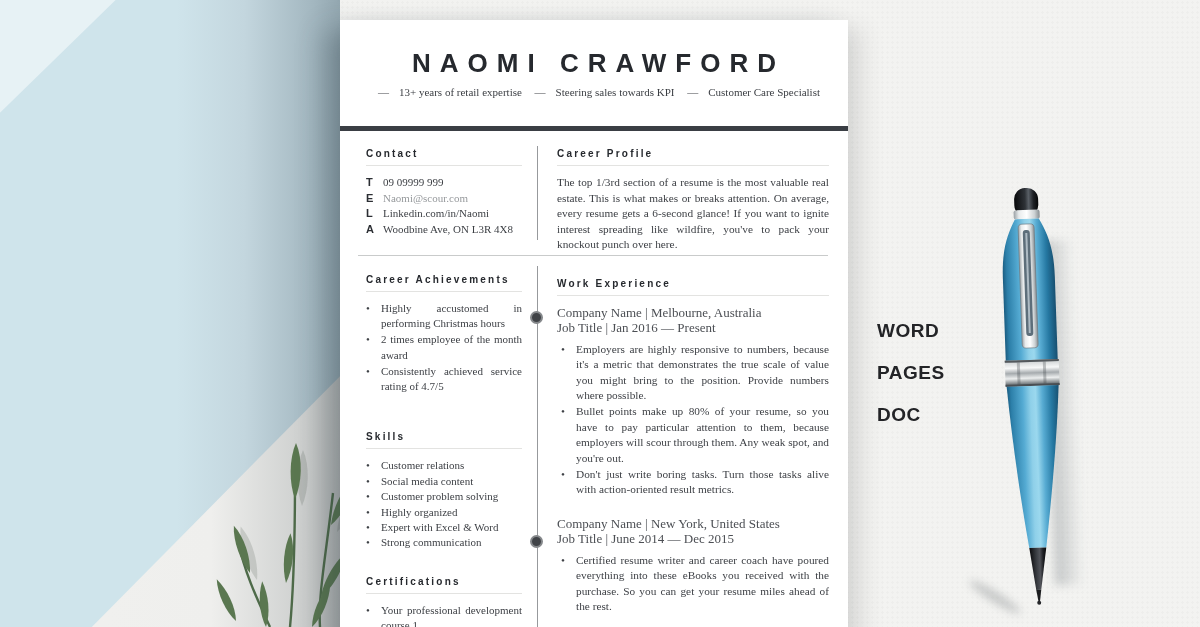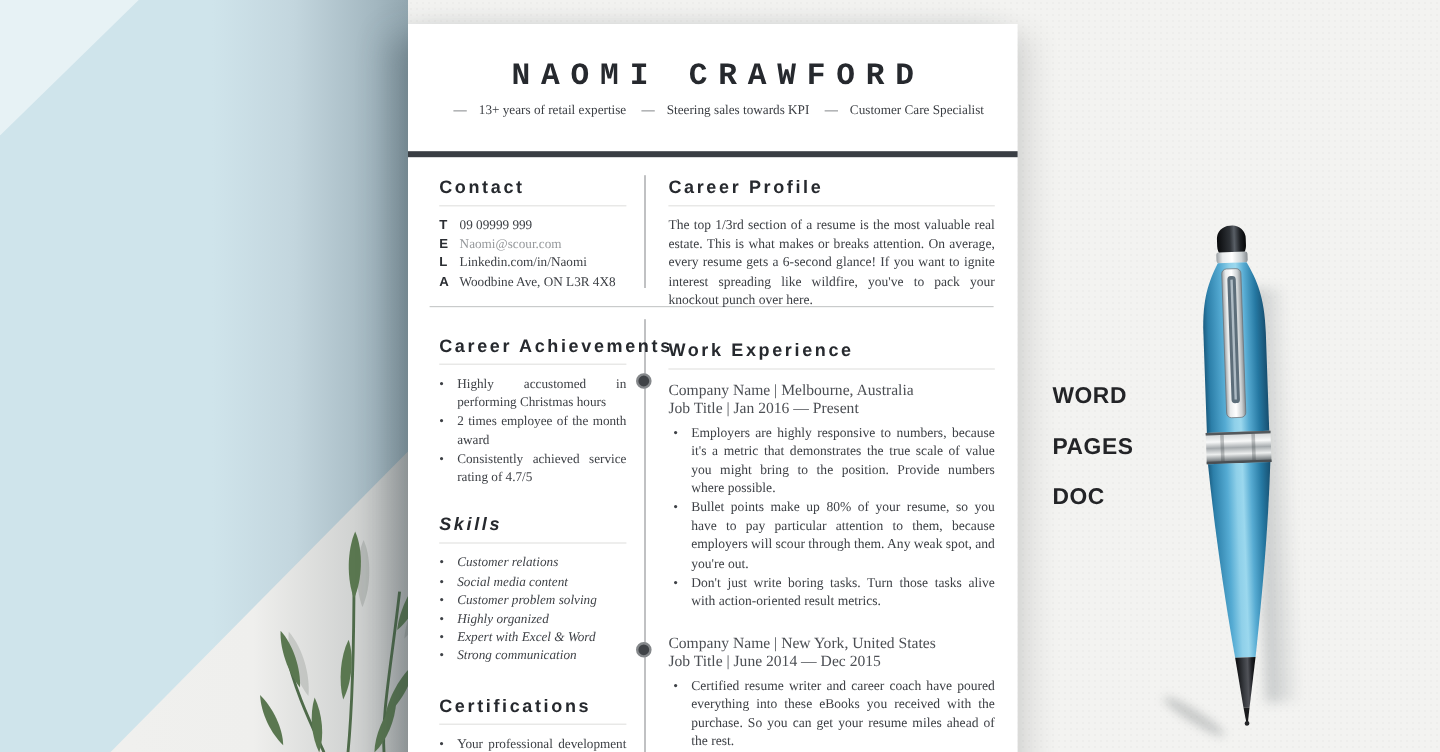--- a/index.html
+++ b/index.html
@@ -16,42 +16,42 @@
     background:linear-gradient(to right,#f1f1ef 0%,#efefed 62%,#cfd1d0 88%,#b6b8b7 100%);}
   .corner-wedge{position:absolute;left:0;top:0;width:340px;height:627px;
     clip-path:polygon(0 0,34% 0,0 18%);
     background:rgba(255,255,255,0.5);}
   
   .plant{position:absolute;left:200px;top:415px;width:160px;height:212px;z-index:2;}
   
   .paper{position:absolute;left:340px;top:20px;width:508px;height:640px;background:#ffffff;z-index:3;
     box-shadow:-16px 10px 26px rgba(40,55,65,0.30), 14px 8px 22px rgba(60,60,60,0.12);}
   .name{position:absolute;top:28px;left:0;width:100%;text-align:center;
-    font-family:Liberation Mono, monospace;font-weight:600;font-size:26px;color:#26292e;
+    font-family:Liberation Sans, sans-serif;font-weight:600;font-size:26px;color:#26292e;
     letter-spacing:9px;text-indent:9px;}
   .tagline{position:absolute;top:66px;left:0;width:100%;text-align:center;
     font-size:11px;color:#3b3e43;}
   .tagline .sep{margin:0 10px;color:#4a4d52;}
   .bar{position:absolute;top:106px;left:0;right:0;height:5px;background:#3a3e44;}
   .rule-h{position:absolute;top:235px;left:18px;right:20px;border-top:1px solid #c9cbcb;}
   .vline{position:absolute;left:197px;width:1px;background:#97999c;}
   .vline.v1{top:126px;height:94px;}
   .vline.v2{top:246px;height:394px;}
   .tl-dot{position:absolute;left:190px;width:13px;height:13px;border-radius:50%;
     background:#404347;border:2px solid #85888b;box-sizing:border-box;z-index:4;}
   .dot1{top:291px;} .dot2{top:515px;}
   .col{position:absolute;top:128px;}
   .col-left{left:26px;width:156px;}
   .col-right{left:217px;width:272px;}
-  .sec-heading{font-family:"Liberation Sans",sans-serif;font-weight:700;font-size:15px;
+  .sec-heading{font-family:"Liberation Sans",sans-serif;font-weight:700;font-size:10px;
     letter-spacing:2.2px;color:#26292e;white-space:nowrap;}
   .sec-underline{border-bottom:1px solid #e3e3e1;margin:6px 0 9px 0;}
   .mt-contact{margin-top:0;}
   .mt-summary{margin-top:37px;}
-  .mt-skills{margin-top:23px;font-style:italic;}
+  .mt-skills{margin-top:37px;}
   .mt-certs{margin-top:25px;}
   .mt-work{margin-top:25px;}
   
   .c-row{display:flex;font-size:11px;color:#3c3f44;line-height:15.5px;}
   .c-row .c-label{font-family:"Liberation Sans",sans-serif;font-weight:700;width:17px;flex:none;color:#2b2e33;}
   .c-row:nth-child(2) .c-value{color:#96999c;}
   
   ul.blist{list-style:none;margin:0;padding:0;}
   ul.blist li{display:flex;font-size:11px;color:#3e4146;line-height:15.4px;margin:0 0 0.5px 0;}
   ul.blist li::before{content:"•";flex:none;width:15px;color:#3e4146;}

